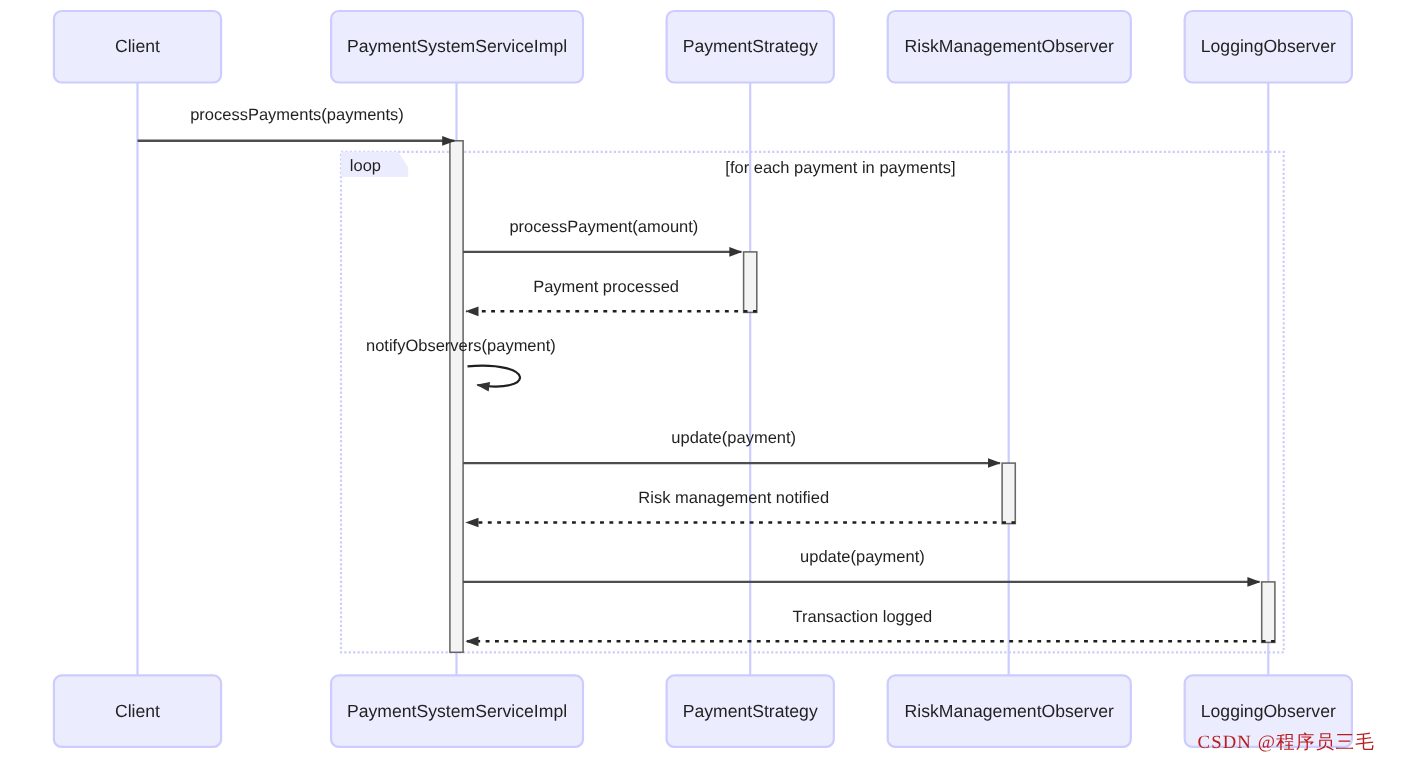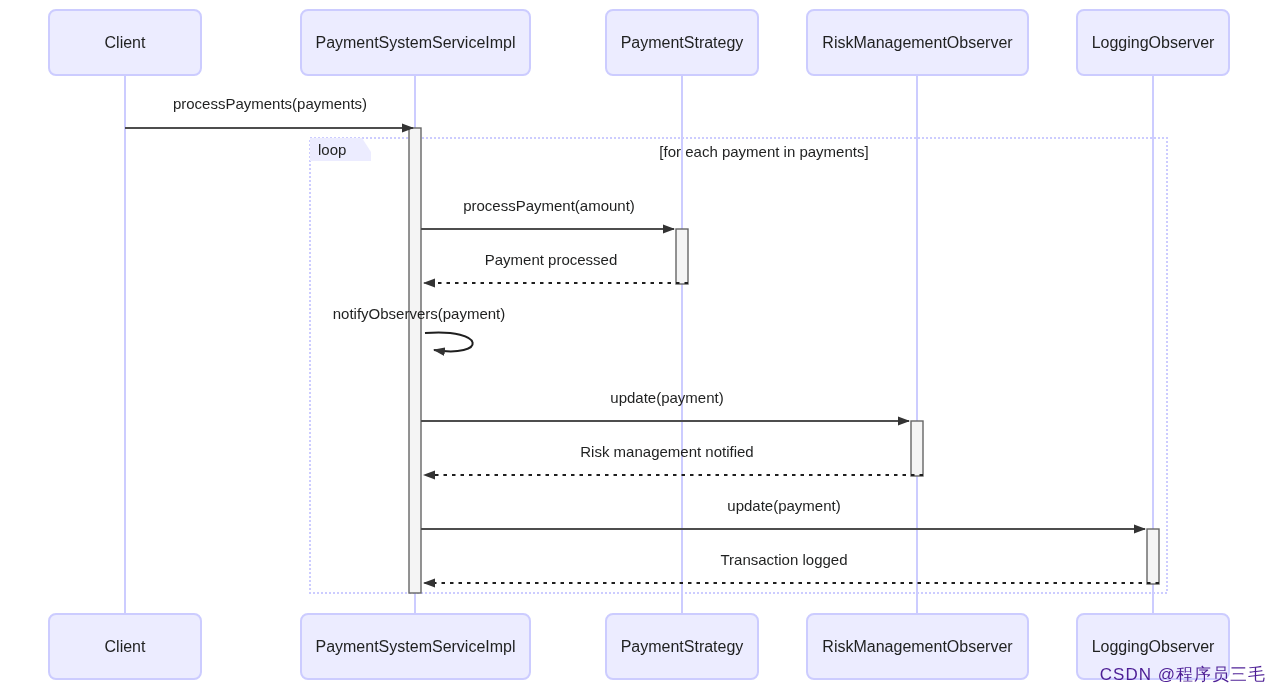--- a/index.html
+++ b/index.html
@@ -86,25 +86,25 @@
     text-anchor: start;
   }
   .loop-cond-label {
     font-family: "Liberation Sans", "DejaVu Sans", sans-serif;
     font-size: 15px;
     fill: #1f2020;
     text-anchor: middle;
   }
   .watermark {
     position: absolute;
-    right: 12px;
+    right: 28px;
     bottom: 4px;
-    font-family: Liberation Sans, sans-serif;
+    font-family: Liberation Serif, serif;
     font-size: 17px;
-    color: #4c1d95;
+    color: #b91c1c;
     letter-spacing: 1px;
     white-space: nowrap;
     user-select: none;
   }
 </style>
 </head>
 <body>
 
 <div id="diagram-root">
 

